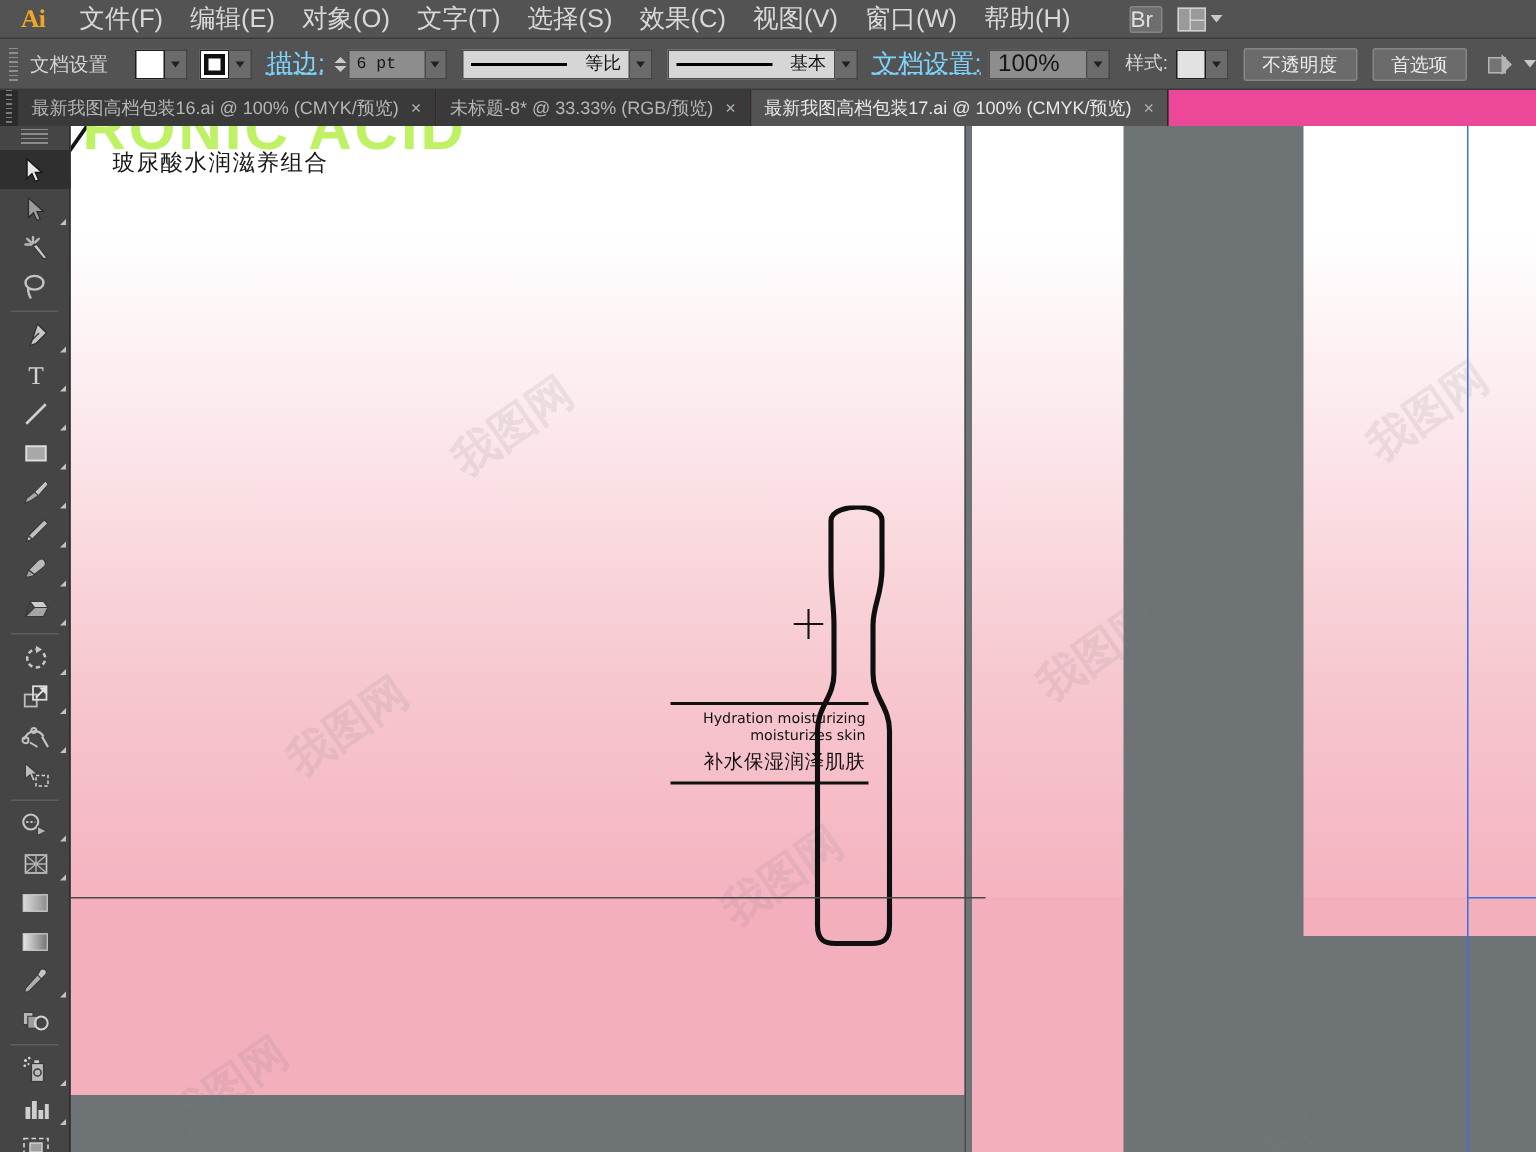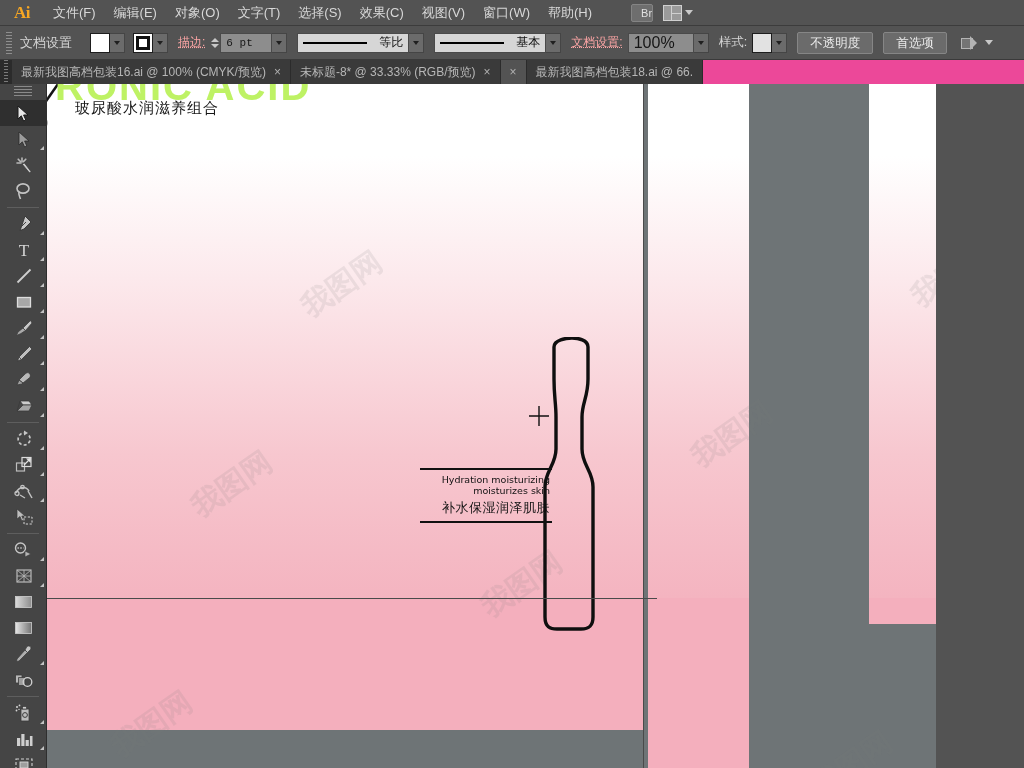--- a/index.html
+++ b/index.html
@@ -3,46 +3,46 @@
 <meta charset="utf-8">
 <style>
   * { box-sizing: border-box; margin: 0; padding: 0; }
   html, body {
     width: 1024px; height: 768px;
     overflow: hidden;
     background: #535353;
     font-family: "Liberation Sans", sans-serif;
     -webkit-font-smoothing: antialiased;
   }
-  #app { position: relative; width: 936px; height: 768px; text-decoration: underline; }
+  #app { position: relative; width: 1024px; height: 768px; text-decoration: underline; }
 
   
   .menubar {
     position: absolute; left: 0; top: 0; width: 1024px; height: 26px;
     background: #535353;
     display: flex; align-items: center;
     border-bottom: 1px solid #3c3c3c;
   }
   .ai-logo {
     width: 44px; height: 26px;
     display: flex; align-items: center; justify-content: center;
     color: #f5a623; font-weight: bold; font-size: 17px;
     font-family: "Liberation Serif", serif;
     letter-spacing: -0.5px;
   }
   .menu-item {
     padding: 0 9px; height: 26px; line-height: 26px;
-    color: #d8d8d8; font-size: 13px; white-space: nowrap;
+    color: #d8d8d8; font-size: 17px; white-space: nowrap;
     cursor: default;
   }
   .mb-right { margin-left: 30px; display: flex; align-items: center; gap: 10px; }
   .br-btn {
     width: 22px; height: 18px; background: #6e6e6e;
     border: 1px solid #848484; border-radius: 2px;
-    color: #e0e0e0; font-size: 11px; text-align: right; line-height: 17px;
+    color: #e0e0e0; font-size: 15px; text-align: left; line-height: 17px;
   }
   .arrange-btn { display: flex; align-items: center; gap: 3px; }
   .arrange-ico {
     width: 19px; height: 16px; background: #9a9a9a;
     border: 1px solid #d0d0d0; position: relative;
   }
   .arrange-ico:before {
     content: ""; position: absolute; left: 7px; top: 0; bottom: 0; width: 1px; background: #d0d0d0;
   }
   .arrange-ico:after {
@@ -79,21 +79,21 @@
     display: block; width: 14px; height: 14px; background: #fff;
     border: 3px solid #111;
   }
   .mini-drop {
     width: 15px; height: 20px; background: #6b6b6b;
     border: 1px solid #454545; border-left: none;
     display: flex; align-items: center; justify-content: center;
   }
   .mini-drop .caret-d { border-top-color: #202020; border-left-width: 3px; border-right-width: 3px; border-top-width: 4px;}
   .orange-label {
-    color: #fca5a5; font-size: 12px; margin: 0 5px 0 10px;
+    color: #7dd3fc; font-size: 17px; margin: 0 5px 0 10px;
     text-decoration: underline; text-decoration-style: dotted; white-space: nowrap;
   }
   .spinner {
     width: 10px; height: 20px; display: flex; flex-direction: column; justify-content: center; gap: 2px;
   }
   .spinner b {
     width: 0; height: 0; border-left: 4px solid transparent; border-right: 4px solid transparent; margin: 0 auto;
   }
   .spinner b.up { border-bottom: 4px solid #c9c9c9; }
   .spinner b.dn { border-top: 4px solid #c9c9c9; }
@@ -204,21 +204,21 @@
     font-family: "Liberation Sans", sans-serif;
     font-weight: bold; font-size: 40px; letter-spacing: 2px;
     color: #bef264; white-space: nowrap;
   }
   .sub-title {
     position: absolute; left: 28px; top: 15px;
     font-size: 15px; color: #161616; letter-spacing: 1px;
     font-family: "DejaVu Sans", sans-serif;
   }
 
-  .label-block { position: absolute; left: 373px; top: 384px; width: 132px; }
+  .label-block { position: absolute; left: 400px; top: 384px; width: 132px; }
   .label-rule { height: 1.6px; background: #111; }
   .label-en {
     font-size: 9.5px; color: #121212; line-height: 1.18; text-align: right;
     padding: 4px 2px 3px 0; font-family: "DejaVu Sans", sans-serif;
   }
   .label-cn {
     font-size: 13px; color: #111; text-align: right; padding: 0 2px 4px 0;
     letter-spacing: 0.5px; font-family: "DejaVu Sans", sans-serif;
   }
 </style>
@@ -318,24 +318,22 @@
     <div class="tab-grip"></div>
     <div class="tab">
       <span>最新我图高档包装16.ai @ 100% (CMYK/预览)</span>
       <span class="tclose">×</span>
     </div>
     <div class="tab">
       <span>未标题-8* @ 33.33% (RGB/预览)</span>
       <span class="tclose">×</span>
     </div>
     <div class="tab active">
+      <span>最新我图高档包装17.ai @ 100% (CMYK/预览)</span>
       <span class="tclose">×</span>
-    </div>
-    <div class="tab">
-      <span>最新我图高档包装18.ai @ 66.</span>
     </div>
   </div>
 
   <div class="toolbox">
     <div class="tb-grip"></div>
 
     <div class="tool sel">
       <svg width="13" height="17" viewBox="0 0 13 17">
           <path d="M1 1 L1 14 L4.3 10.8 L6.6 16 L8.8 15 L6.6 10 L11 10 Z" fill="#e8e8e8" stroke="#1a1a1a" stroke-width="1"></path>
         </svg>

